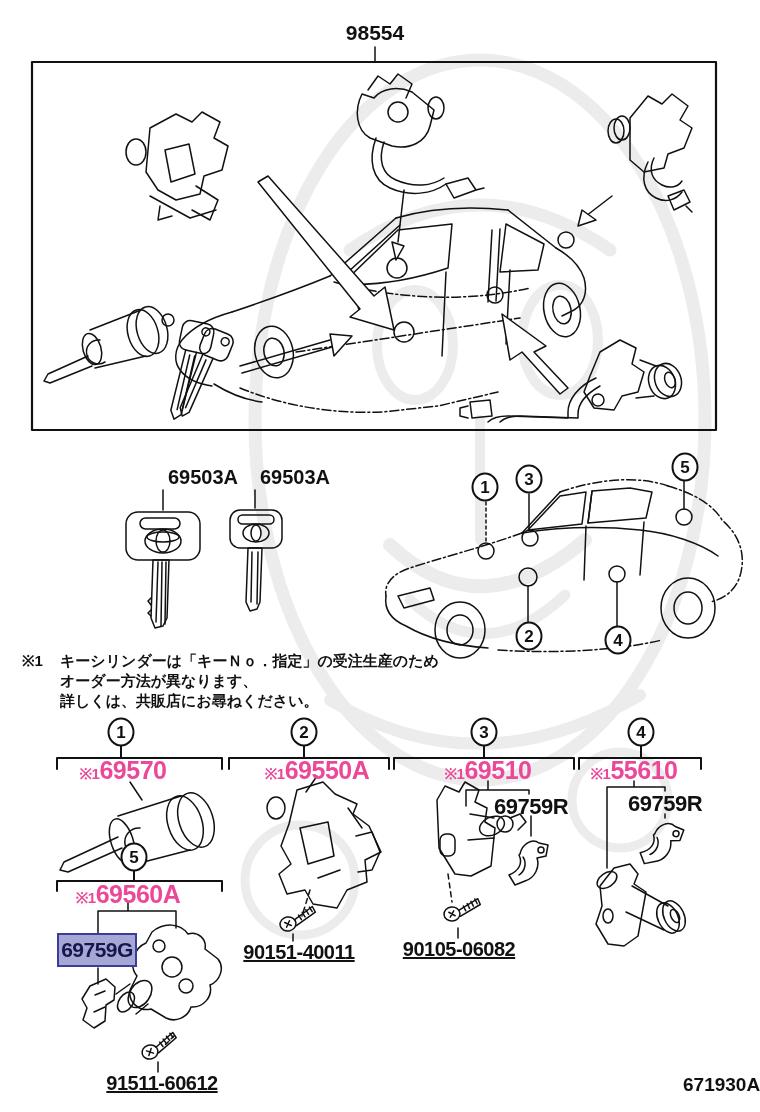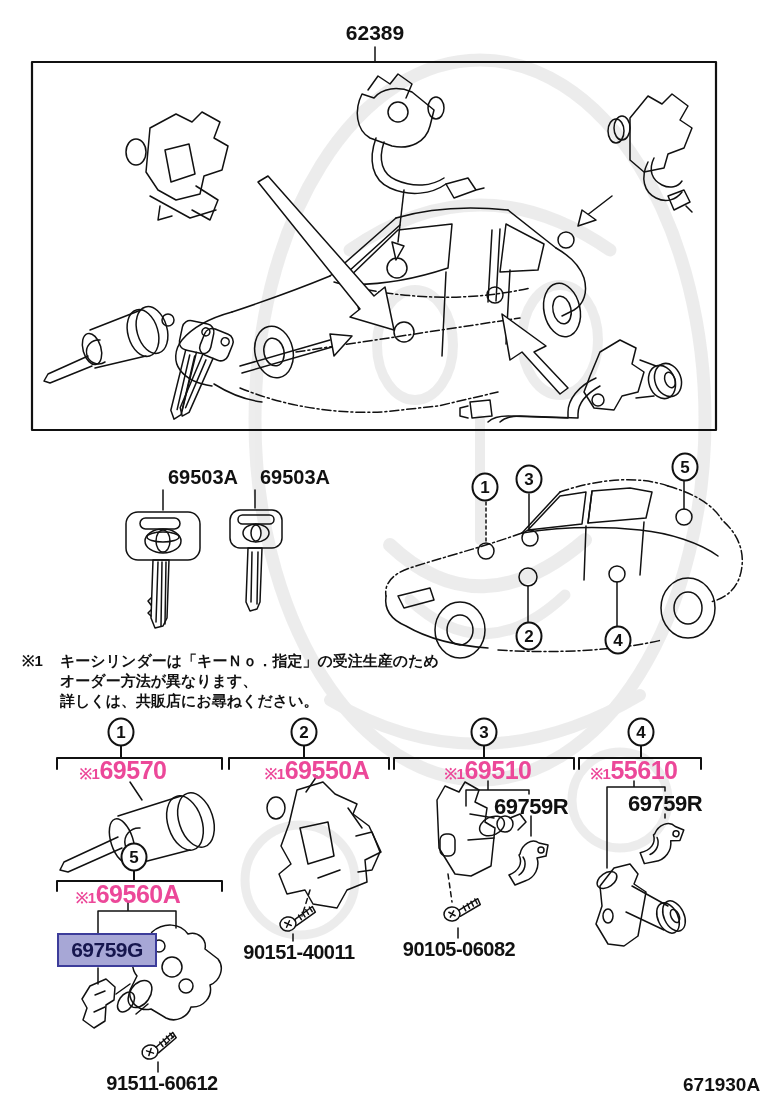--- a/index.html
+++ b/index.html
@@ -6,28 +6,28 @@
   .page{position:relative;width:760px;height:1112px;background:#ffffff;overflow:hidden;
         font-family:"Liberation Sans",sans-serif;color:#111;}
   .art{position:absolute;left:0;top:0;width:760px;height:1112px;}
   .lbl{position:absolute;font-weight:700;white-space:nowrap;transform:translateX(-50%);color:#111;}
   .fs21{font-size:21px;line-height:22px;}
   .fs20{font-size:20px;line-height:22px;margin-left:40px;}
   .plabel{position:absolute;white-space:nowrap;transform:translateX(-50%);color:#ec4899;}
   .plabel .ref{font-size:15px;font-weight:700;letter-spacing:-0.5px;}
   .plabel .pn{font-size:25px;font-weight:700;letter-spacing:-0.5px;}
   .sub{font-size:22px;letter-spacing:-0.5px;}
-  .screw-lbl{font-size:20px;letter-spacing:-0.5px;}
+  .screw-lbl{font-size:20px;letter-spacing:-0.5px;text-decoration:underline;}
   .callout{position:absolute;width:27px;height:29px;border:2.5px solid #111;border-radius:50%;
            background:#fff;display:flex;align-items:center;justify-content:center;
            font-size:17px;font-weight:700;transform:translate(-50%,-50%);box-sizing:border-box;color:#111;}
   .note{position:absolute;left:22px;top:651px;display:flex;font-size:15px;font-weight:700;
         line-height:20px;color:#111;}
   .note .note-ref{width:38px;flex:none;}
-  .highlight-label{position:absolute;left:57px;top:933px;width:100px;height:34px;
+  .highlight-label{position:absolute;left:57px;top:933px;width:80px;height:34px;
         background:#a7a7d6;border:2px solid #3c3c9a;color:#16164e;display:flex;align-items:center;
         justify-content:center;font-size:21px;font-weight:700;box-sizing:border-box;letter-spacing:-0.5px;}
   .footer{position:absolute;left:683px;top:1074px;font-size:19px;font-weight:700;color:#111;}
 </style>
 </head>
 <body>
 
 <div class="page">
 
 <svg class="art" viewBox="0 0 760 1112" fill="none" stroke="#111" stroke-width="1.5" stroke-linecap="round" stroke-linejoin="round">
@@ -302,21 +302,21 @@
       <path d="M12,-7 l2,5 M16,-9 l2,5 M20,-11 l2,5 M24,-13 l2,5"></path>
     </g>
     <g id="lever">
       <path d="M0,2 C2,-8 12,-14 19,-9 L28,-7 L26,4 L17,6 C20,15 15,26 5,29 L-5,33 L-11,23 C-1,19 3,11 -1,3 Z"></path>
       <path d="M3,5 C7,11 5,19 -1,23"></path>
       <circle cx="21" cy="-2" r="3"></circle>
     </g>
   </defs>
 </svg>
 
-<div class="lbl fs21" style="left:375px;top:22px;">62389</div>
+<div class="lbl fs21" style="left:375px;top:22px;">98554</div>
 
 <div class="lbl fs20" style="left:163px;top:466px;">69503A</div>
 <div class="lbl fs20" style="left:255px;top:466px;">69503A</div>
 
 <div class="callout" style="left:485px;top:487px;">
       <span>1</span>
     </div>
 <div class="callout" style="left:529px;top:479px;">
       <span>3</span>
     </div>

